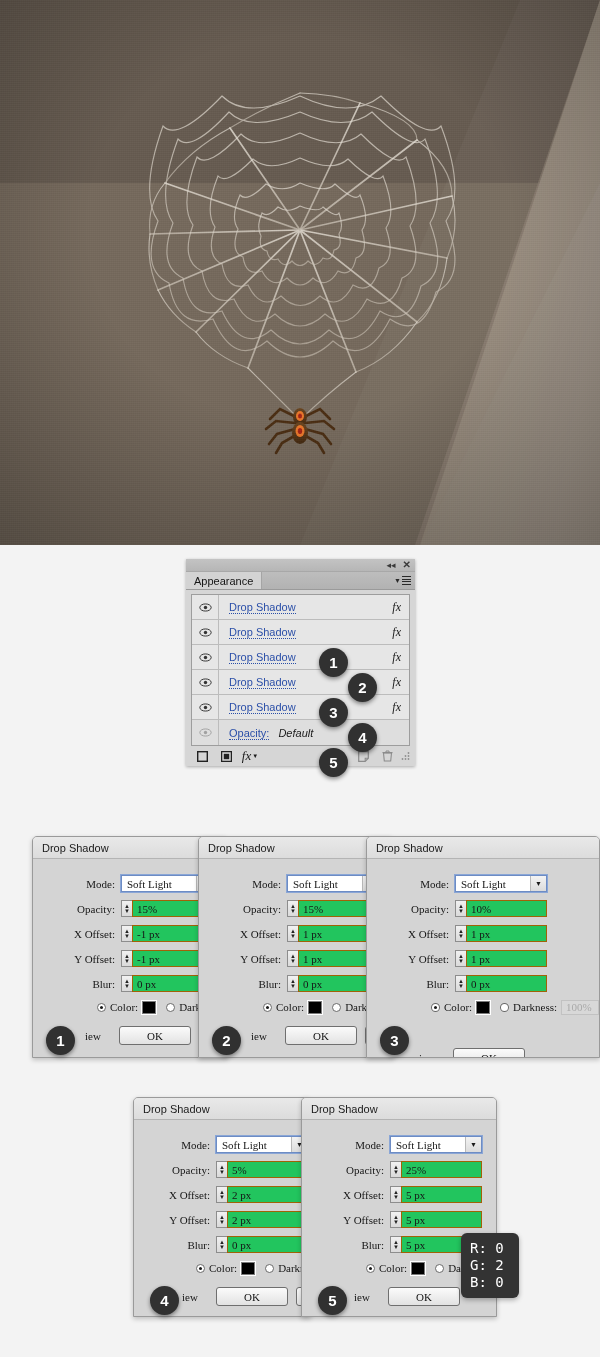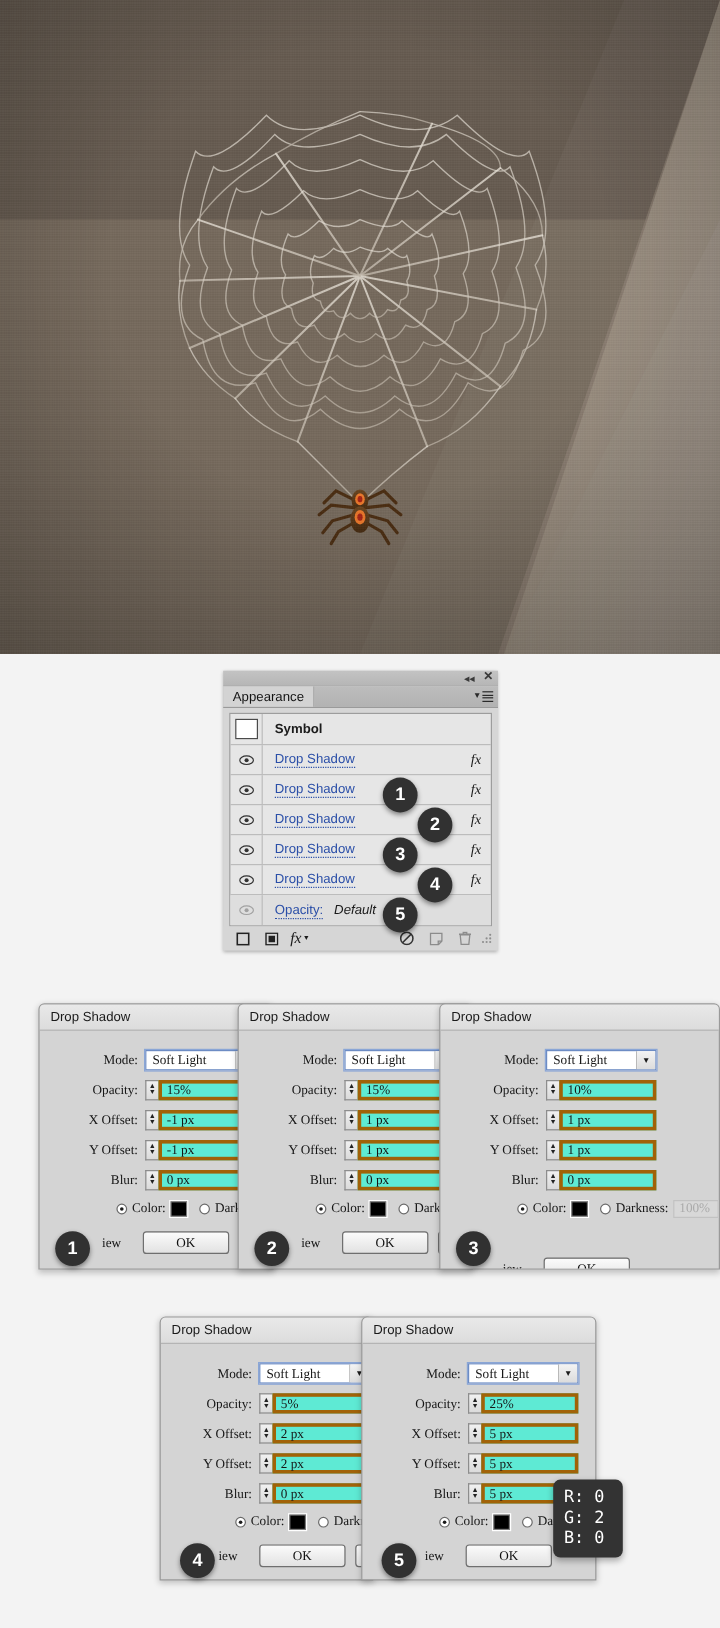--- a/index.html
+++ b/index.html
@@ -119,21 +119,21 @@
     height:100%;
   }
   .stepper {
     width:11px; height:17px; background:linear-gradient(#f1f1f1,#dadada);
     border:1px solid #8d8d8d; border-right:none;
     display:flex; flex-direction:column; align-items:center; justify-content:center;
     line-height:0;
   }
   .stepper i { font-size:6px; font-style:normal; color:#222; line-height:5px; }
   .numfield {
-    height:17px; border:3px solid #a16207; background:#5eead4;
+    height:17px; border:1px solid #a16207; background:#22c55e;
     display:flex; align-items:center; padding-left:4px; font-size:11px;
   }
   .colorline { display:flex; align-items:center; font-size:11px; gap:4px; height:22px; }
   .radio { width:9px; height:9px; border-radius:50%; border:1px solid #6a6a6a; background:#fff; display:inline-block; position:relative; }
   .radio.on::after { content:""; position:absolute; left:2px; top:2px; width:3px; height:3px; border-radius:50%; background:#1a1a1a; }
   .colorswatch { width:14px; height:13px; background:#000; border:1px solid #7a7a7a; outline:1px solid #fff; }
   .dis-field { height:15px; border:1px solid #c2c2c2; background:#d8d8d8; color:#aaa; display:flex; align-items:center; padding-left:4px; font-size:11px; }
   .btnrow { display:flex; align-items:center; gap:8px; padding:8px 0 10px 0; }
   .btn {
     height:19px; border:1px solid #6f6f6f; border-radius:3px;
@@ -292,26 +292,20 @@
           <i></i>
           <i></i>
           <i></i>
         </span>
     </div>
   </div>
 
   <div class="panel-body">
     <div class="list">
 
-      <div class="row symbol-row">
-        <div class="swatch-cell">
-          <div class="swatch-box"></div>
-        </div>
-        <div class="row-label bold">Symbol</div>
-      </div>
 
 
       <div class="row">
         <div class="eye-cell">
           <svg class="eye" viewBox="0 0 16 11">
             <ellipse cx="8" cy="5.5" rx="7" ry="4.4" fill="none" stroke="#333" stroke-width="1.2"></ellipse>
             <circle cx="8" cy="5.5" r="2.1" fill="#333"></circle>
           </svg>
         </div>
         <div class="row-label"><span class="fx-link">Drop Shadow</span></div>

